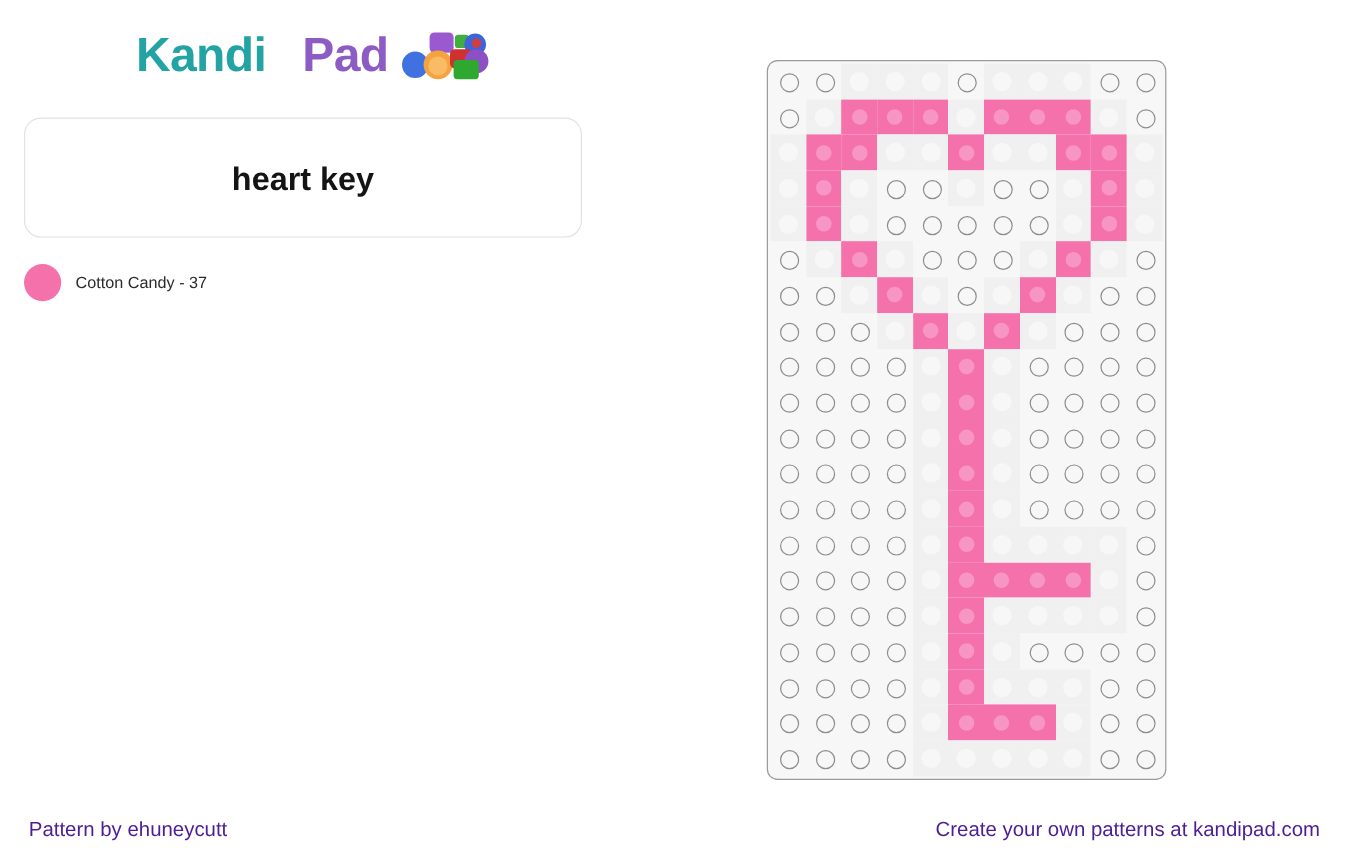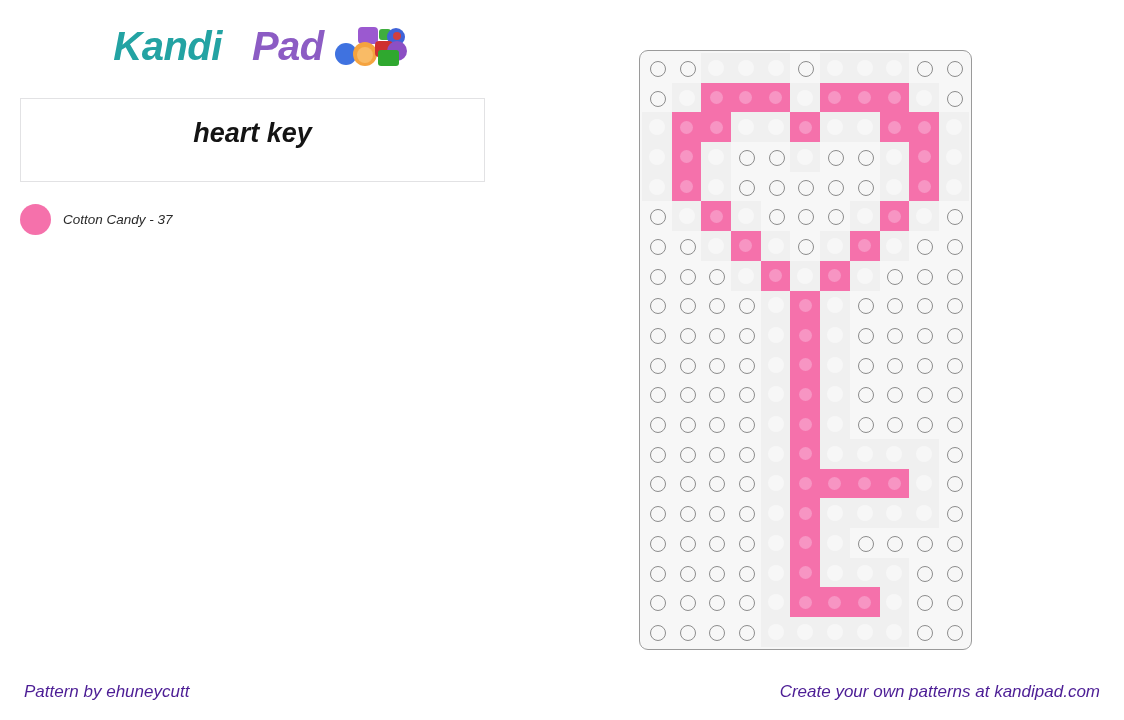--- a/index.html
+++ b/index.html
@@ -5,21 +5,21 @@
   * { box-sizing: border-box; }
   html, body {
     margin: 0; padding: 0;
     width: 1124px; height: 720px;
     background: #ffffff;
     font-family: "Liberation Sans", sans-serif;
     color: #1a1a1a;
     overflow: hidden;
   }
 
-  #app { position: relative; width: 1124px; height: 720px; font-style: italic; }
+  #app { position: relative; width: 1124px; height: 720px; }
 
   
   .left-col {
     position: absolute;
     left: 20px; top: 14px;
     width: 465px;
   }
 
   
   .logo-row {
@@ -37,23 +37,23 @@
     line-height: 1;
   }
   .logo-kandi { color: #23a3a3; }
   .logo-pad { color: #8c5cc4; margin-left: 20px; }
   .logo-beads { width: 74px; height: 44px; display: block; }
 
   
   .info-card {
     margin-top: 20px;
     border: 1px solid #e2e2e4;
-    border-radius: 0;
+    border-radius: 14px;
     background: #ffffff;
-    padding: 16px 18px 18px;
+    padding: 32px 18px 18px;
     text-align: center;
   }
   .pattern-title {
     font-size: 27px;
     font-weight: 700;
     color: #141414;
     margin: 4px 0 14px;
     line-height: 1.1;
   }
   .meta-row {

